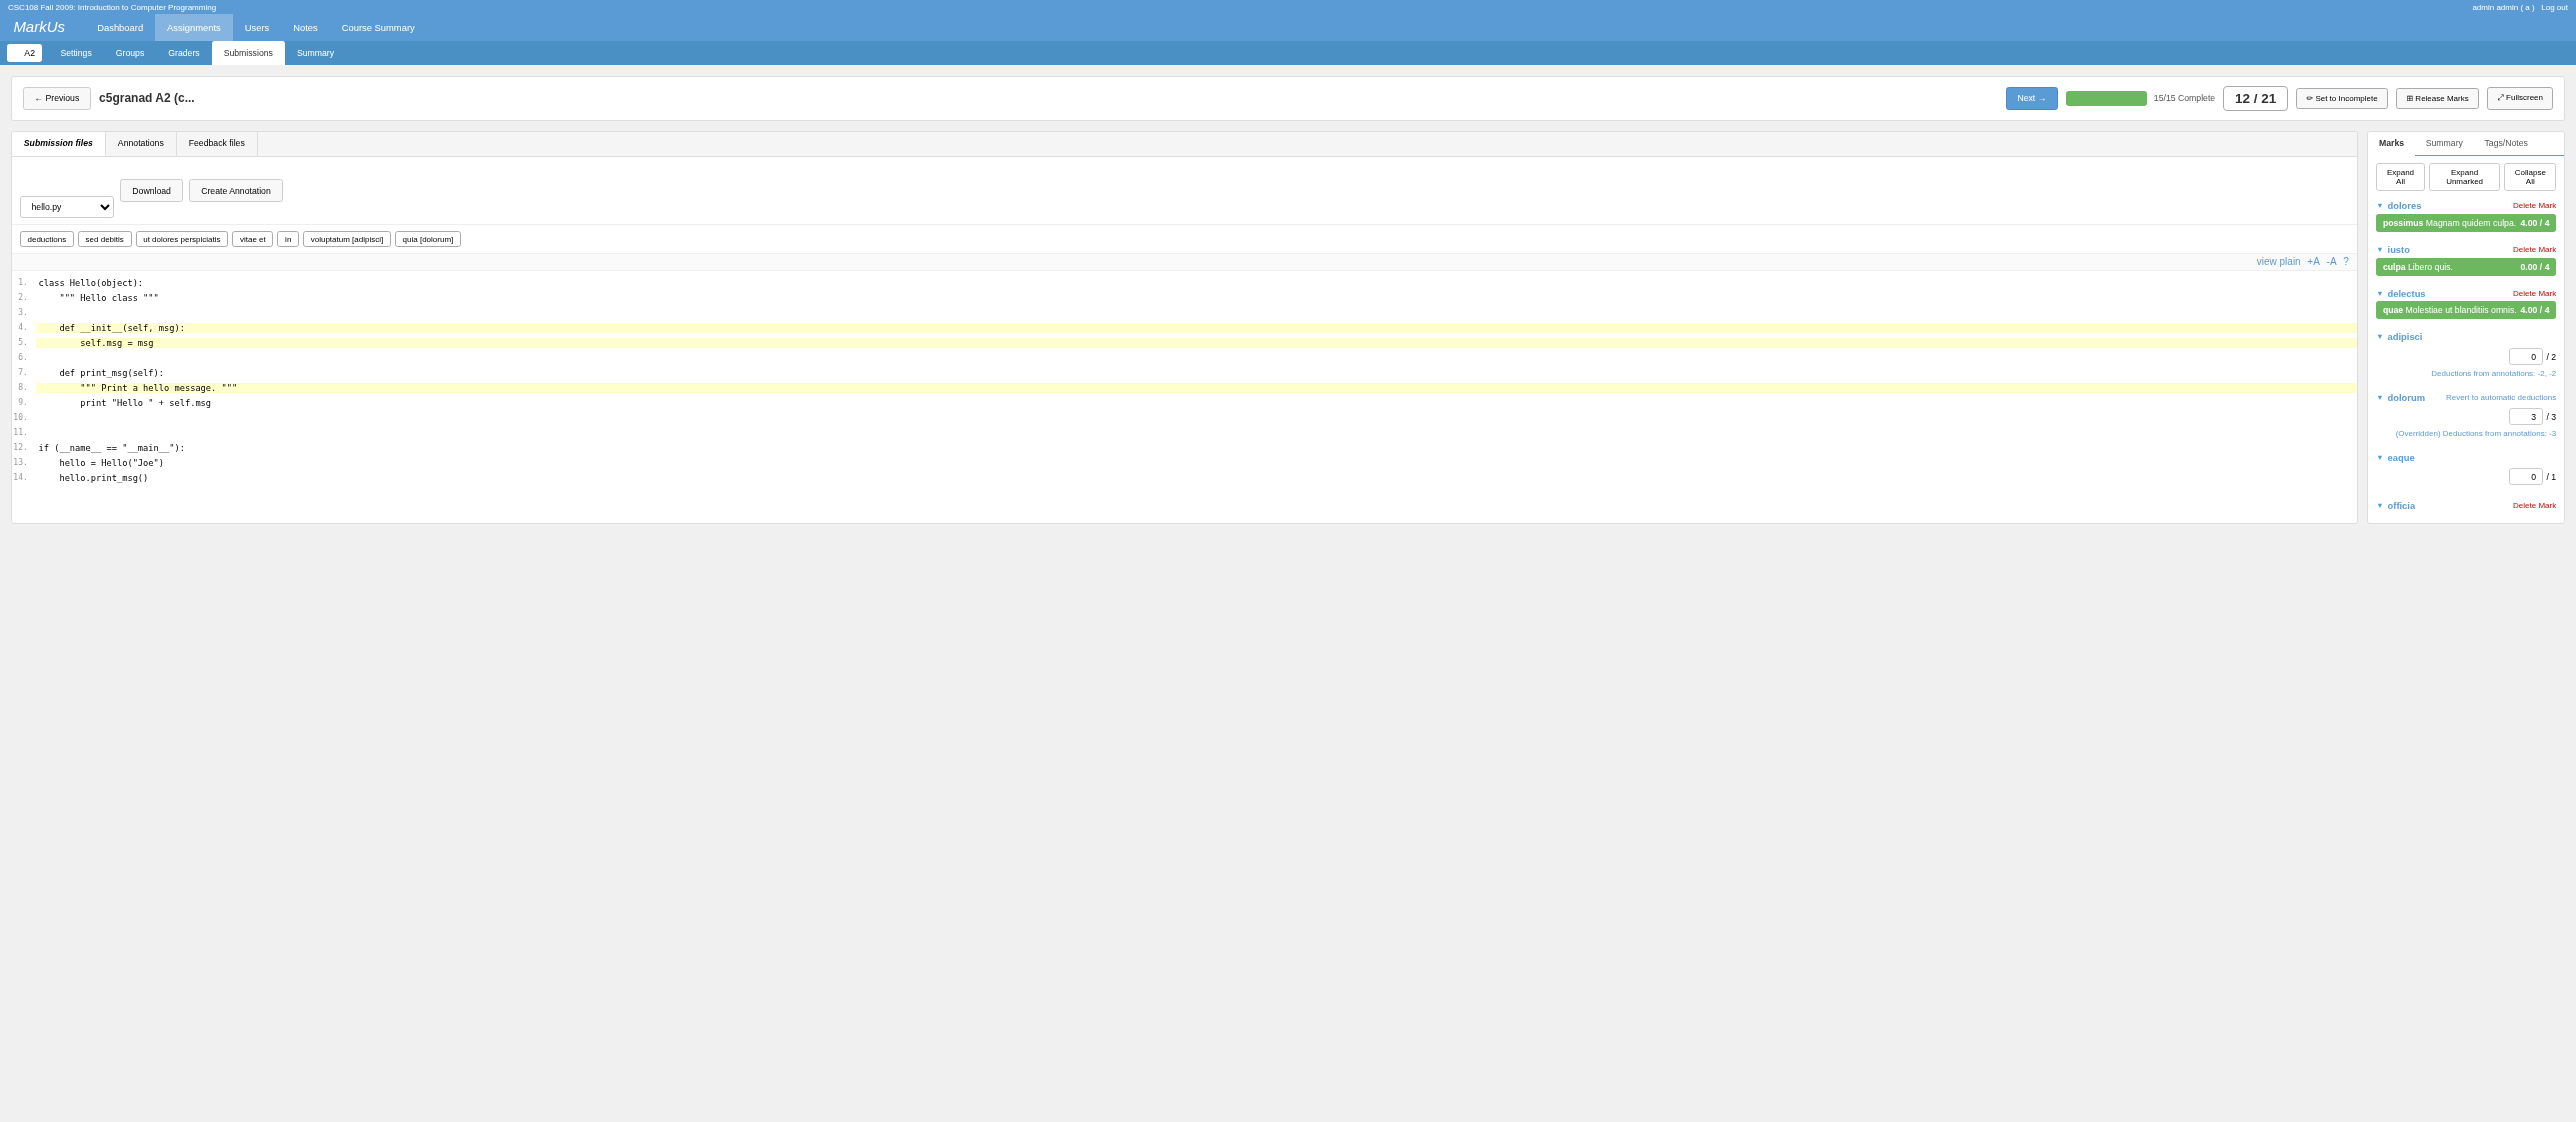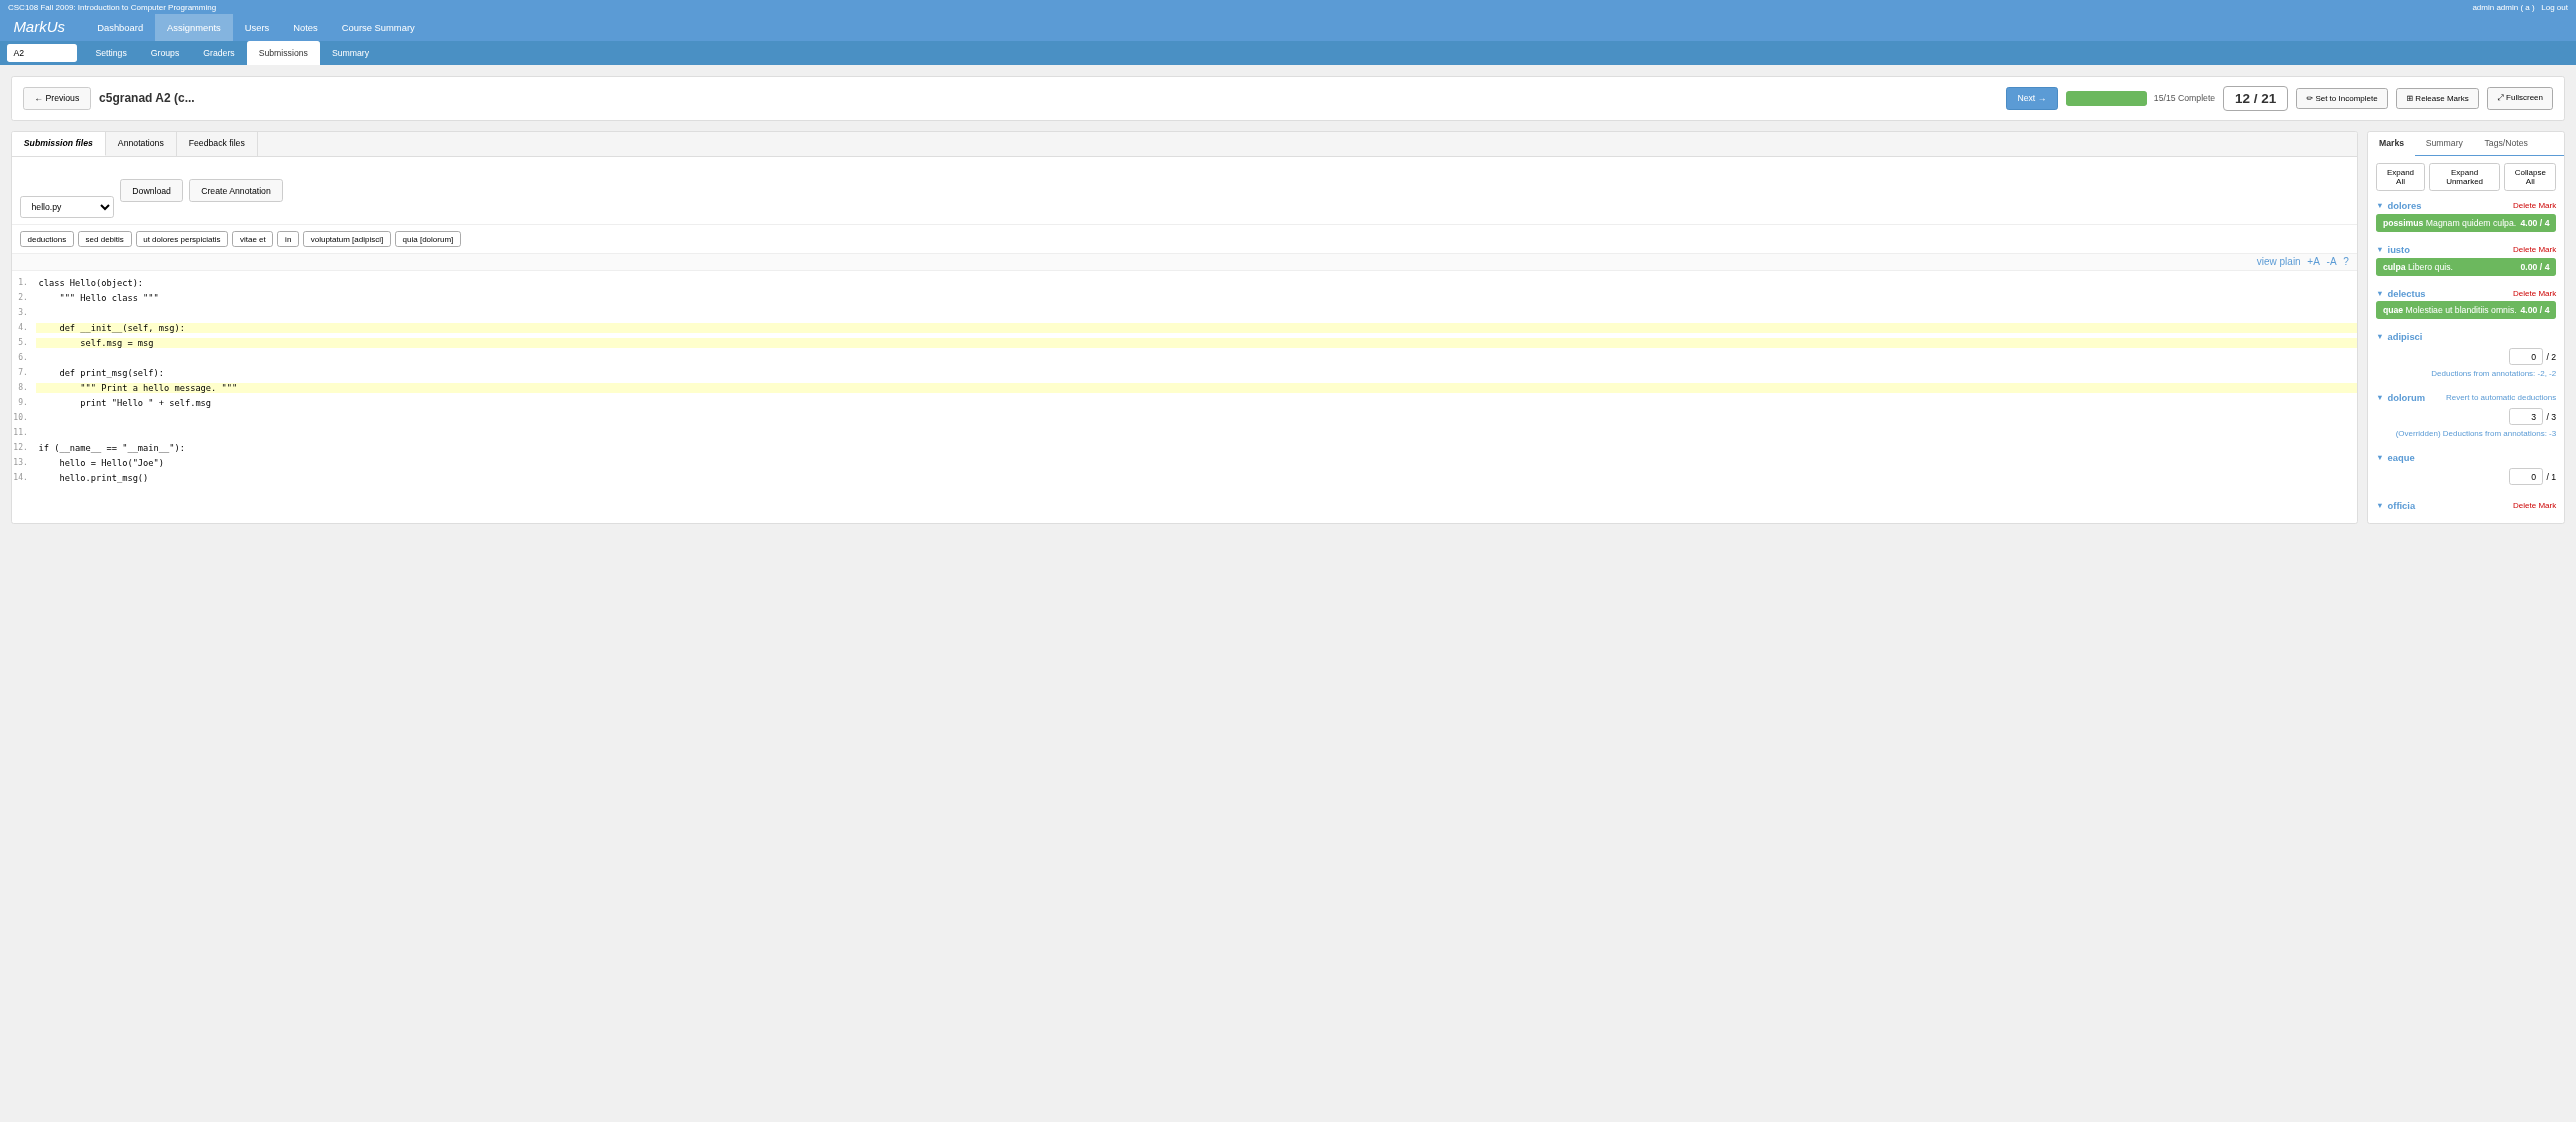--- a/index.html
+++ b/index.html
@@ -57,22 +57,22 @@
       color: #333;
       border-radius: 2.7px 2.7px 0 0;
     }
     .sub-nav-input {
       background: white;
       border: none;
       padding: 4px 6.7px;
       border-radius: 2.7px;
       font-size: 8.7px;
       margin-right: 6.7px;
-      width: 70px;
-      text-align: left;
+      width: 35px;
+      text-align: right;
     }
 
     
     #main {
       padding: 10.8px;
     }
 
     
     #submission-header {
       background: white;

